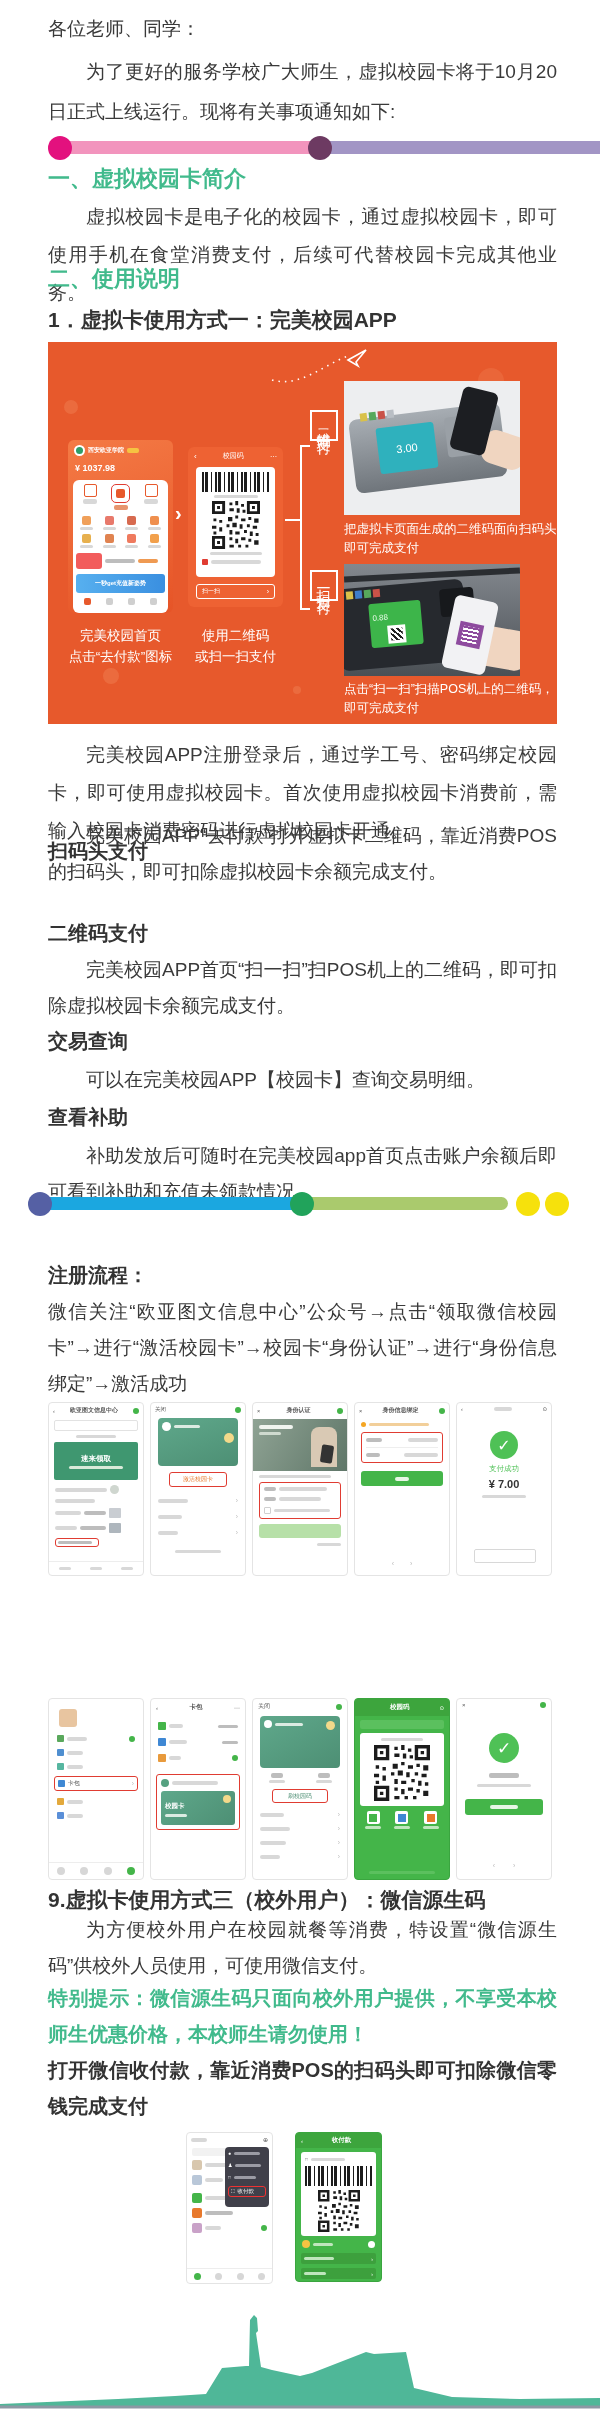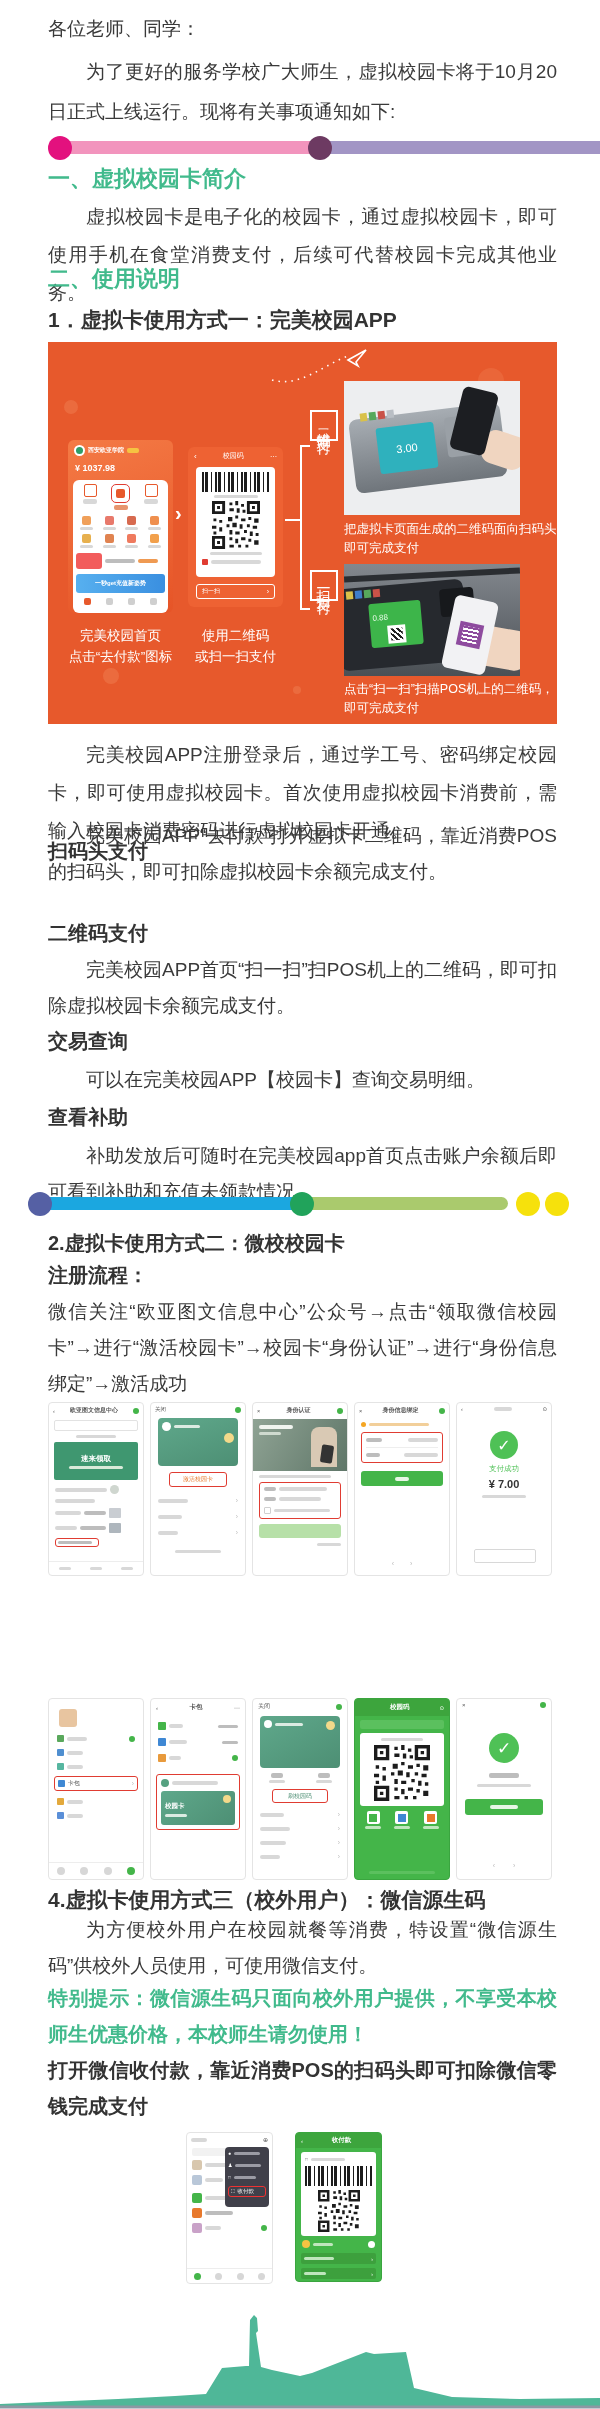--- a/index.html
+++ b/index.html
@@ -276,21 +276,20 @@
 
   <div class="abs" style="left:28px;top:1192px;width:545px;height:24px;">
     <div class="abs" style="left:8px;top:5px;width:266px;height:13px;background:#1ba7e0;border-radius:7px 0 0 7px;"></div>
     <div class="abs" style="left:274px;top:5px;width:206px;height:13px;background:#aaca6d;border-radius:0 7px 7px 0;"></div>
     <div class="dot" style="left:0;top:0;width:24px;height:24px;background:#5560a4;"></div>
     <div class="dot" style="left:262px;top:0;width:24px;height:24px;background:#21a35b;"></div>
     <div class="dot" style="left:488px;top:0;width:24px;height:24px;background:#f6e10c;"></div>
     <div class="dot" style="left:517px;top:0;width:24px;height:24px;background:#f6e10c;"></div>
   </div>
 
-  <h3 class="h-black abs" style="left:48px;top:1230px;font-size:20px;">2.虚拟卡使用方式二：微校校园卡</h3>
   <h4 class="f-head abs" style="left:48px;top:1262px;">注册流程：</h4>
   <p class="body-text lh36 abs" style="left:48px;top:1294px;width:509px;">微信关注“欧亚图文信息中心”公众号→点击“领取微信校园卡”→进行“激活校园卡”→校园卡“身份认证”→进行“身份信息绑定”→激活成功</p>
 
   <div class="strip" style="top:1402px;width:504px;height:172px;">
     <div class="ph" style="width:94px;height:172px;">
       <div style="display:flex;justify-content:space-between;padding:3px 4px;align-items:center;">
         <span class="micro" style="font-size:5.5px;">‹</span>
         <span class="micro" style="font-size:6px;font-weight:700;">欧亚图文信息中心</span>
         <div style="width:6px;height:6px;border-radius:50%;background:#44b549;"></div>
       </div>
@@ -591,21 +590,21 @@
       <div style="margin:12px 8px 0;height:16px;background:#44b549;border-radius:3px;display:flex;align-items:center;justify-content:center;">
           <div style="width:28px;height:4px;background:#e8f6e6;border-radius:2px;"></div>
         </div>
       <div style="position:absolute;bottom:10px;left:0;right:0;display:flex;justify-content:center;gap:18px;color:#bbb;font-size:7px;">
           <span>‹</span>
           <span>›</span>
         </div>
     </div>
   </div>
 
-  <h3 class="h-black abs" style="left:48px;top:1886px;font-size:21px;">4.虚拟卡使用方式三（校外用户）：微信源生码</h3>
+  <h3 class="h-black abs" style="left:48px;top:1886px;font-size:21px;">9.虚拟卡使用方式三（校外用户）：微信源生码</h3>
   <p class="body-text lh36 ind abs" style="left:48px;top:1912px;width:509px;">为方便校外用户在校园就餐等消费，特设置“微信源生码”供校外人员使用，可使用微信支付。</p>
   <p class="body-text lh36 b abs" style="left:48px;top:1980px;width:509px;color:#41ba8c;font-size:20px;">特别提示：微信源生码只面向校外用户提供，不享受本校师生优惠价格，本校师生请勿使用！</p>
   <p class="body-text lh36 b abs" style="left:48px;top:2052px;width:509px;color:#333;font-size:20px;">打开微信收付款，靠近消费POS的扫码头即可扣除微信零钱完成支付</p>
 
   <div class="abs" style="left:186px;top:2132px;display:flex;gap:22px;">
     <div class="ph" style="width:85px;height:150px;">
       <div style="display:flex;justify-content:space-between;padding:3px 4px;align-items:center;">
         <div class="gl" style="width:16px;height:4px;"></div>
         <span class="micro" style="font-size:6px;">⊕</span>
       </div>

